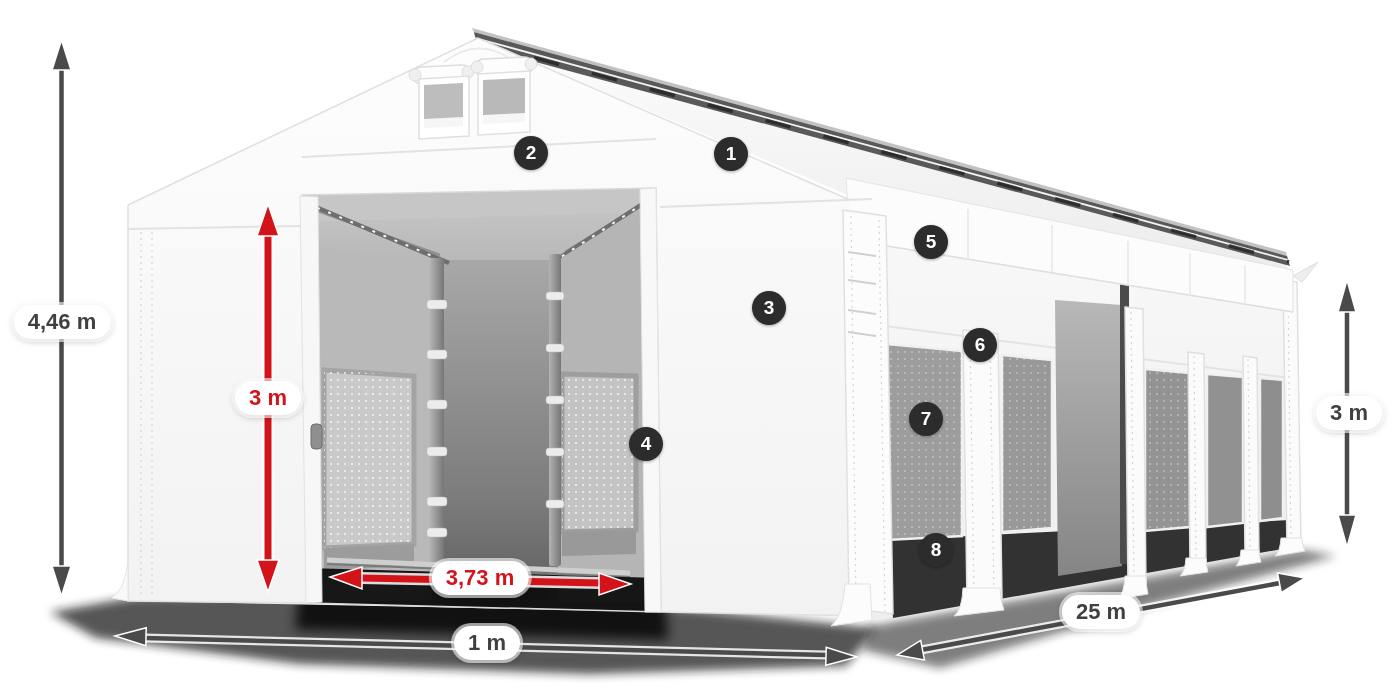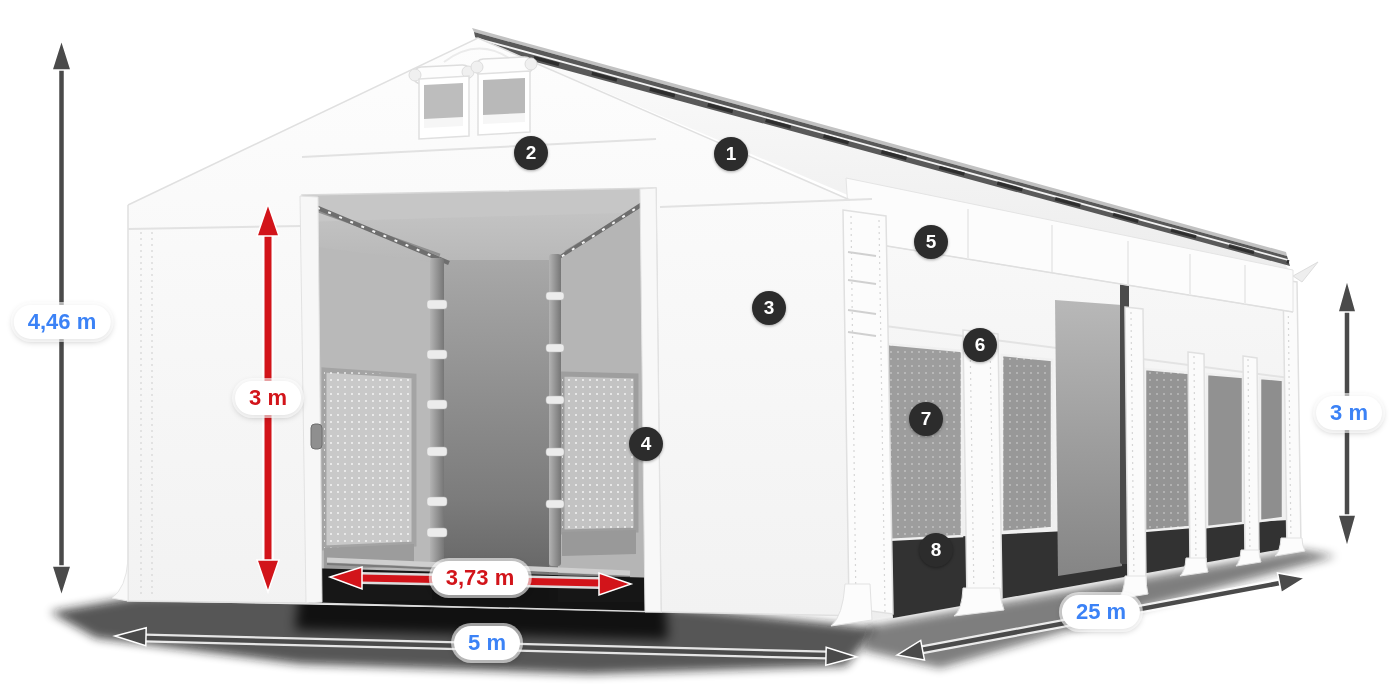--- a/index.html
+++ b/index.html
@@ -1,20 +1,20 @@
 <!DOCTYPE html>
 <html><head>
 <meta charset="utf-8">
 <style>
   html,body{margin:0;padding:0;background:#ffffff;}
   .stage{position:relative;width:1400px;height:700px;background:#ffffff;overflow:hidden;
          font-family:"Liberation Sans",sans-serif;}
   .stage svg{position:absolute;left:0;top:0;}
   .dim-pill{position:absolute;transform:translate(-50%,-50%);background:#ffffff;
-            border-radius:18px;padding:5px 14px;font-weight:700;font-size:22px;color:#3b82f6;
+            border-radius:18px;padding:5px 14px;font-weight:700;font-size:22px;color:#404040;
             white-space:nowrap;line-height:1.1;
             box-shadow:0 0 0 3px rgba(255,255,255,.6),0 2px 7px rgba(0,0,0,.28);}
   .dim-pill.red{color:#d2141a;}
   .callout{position:absolute;transform:translate(-50%,-50%);width:34px;height:34px;
            border-radius:50%;background:#2c2c2c;color:#ffffff;text-align:center;
            font-weight:700;font-size:19px;line-height:34px;
            box-shadow:0 1px 3px rgba(0,0,0,.35);}
 </style>
 </head>
 <body>
@@ -289,21 +289,21 @@
       <path d="M361,578 L600,583" stroke="#d2141a" stroke-width="7"></path>
       <polygon points="330,577 362,567 362,589" fill="#d2141a" stroke="#ffffff" stroke-width="1.5"></polygon>
       <polygon points="631,584 599,573 599,595" fill="#d2141a" stroke="#ffffff" stroke-width="1.5"></polygon>
     </g>
   </g>
 </svg>
 
 <div class="dim-pill" style="left:62px;top:322px;">4,46 m</div>
 <div class="dim-pill red" style="left:268px;top:398px;">3 m</div>
 <div class="dim-pill red" style="left:480px;top:578px;">3,73 m</div>
-<div class="dim-pill" style="left:487px;top:643px;">5 m</div>
+<div class="dim-pill" style="left:487px;top:643px;">1 m</div>
 <div class="dim-pill" style="left:1101px;top:612px;text-align:center;">25 m</div>
 <div class="dim-pill" style="left:1349px;top:413px;">3 m</div>
 
 <div class="callout" style="left:731px;top:154px;">1</div>
 <div class="callout" style="left:531px;top:153px;">2</div>
 <div class="callout" style="left:769px;top:308px;">3</div>
 <div class="callout" style="left:646px;top:444px;">4</div>
 <div class="callout" style="left:931px;top:242px;">5</div>
 <div class="callout" style="left:980px;top:345px;">6</div>
 <div class="callout" style="left:926px;top:419px;">7</div>

